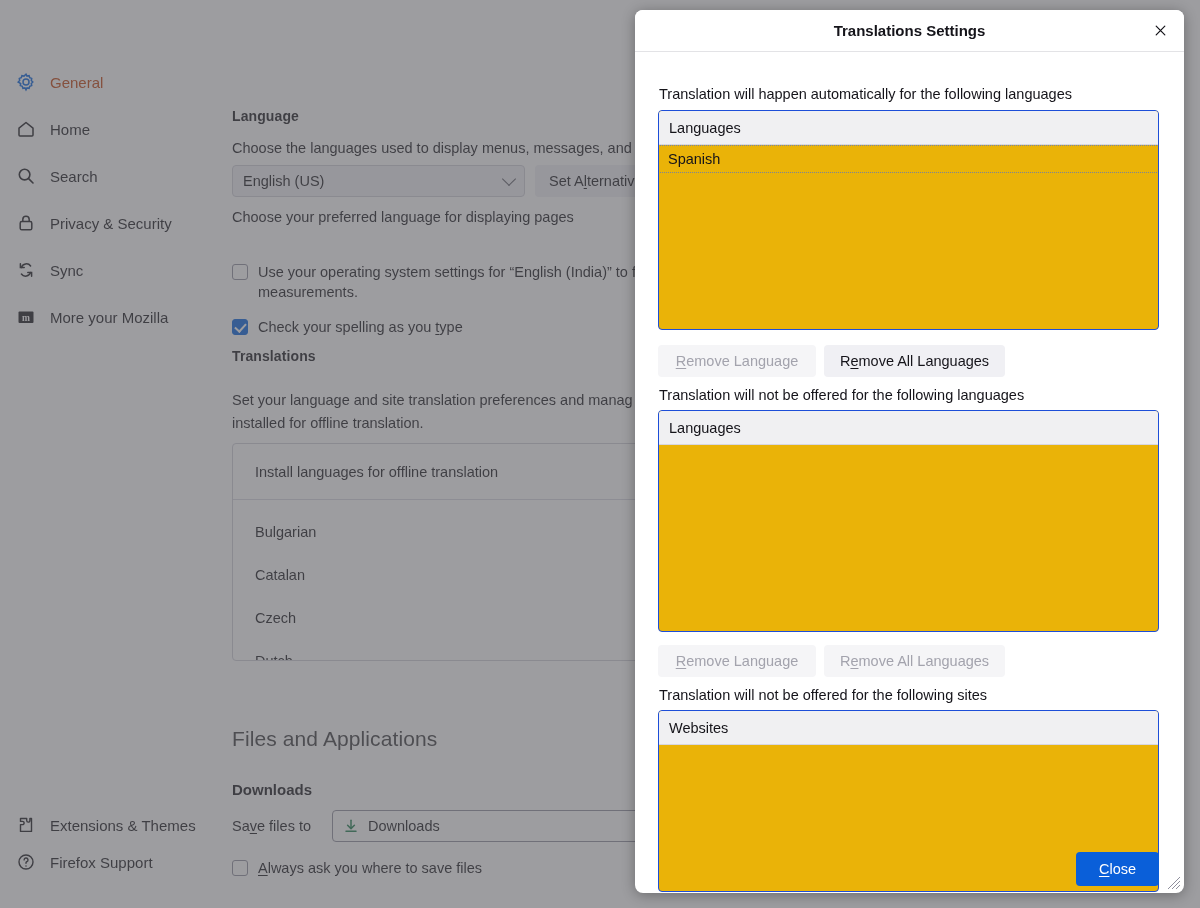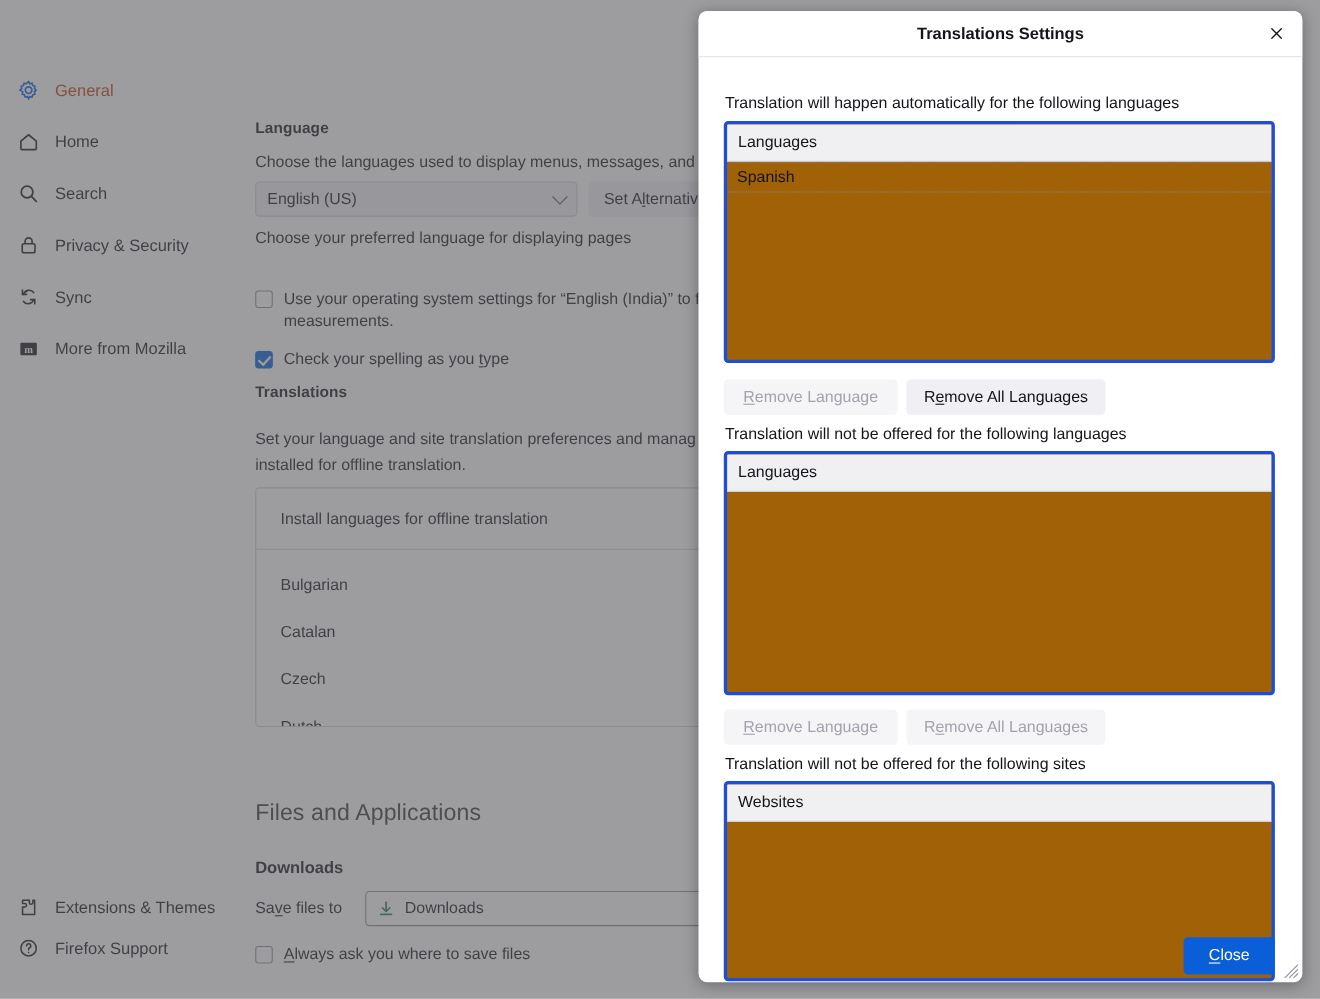--- a/index.html
+++ b/index.html
@@ -177,23 +177,23 @@
   }
   .sec-label {
     font-size: 14.5px;
     color: #15141a;
     margin: 0;
     position: absolute;
     white-space: nowrap;
   }
   .listbox {
     position: absolute;
-    border: 3px solid #1d4ed8;
-    border-radius: 4px;
-    background: #a16207;
+    border: 1px solid #1d4ed8;
+    border-radius: 4px;
+    background: #eab308;
     overflow: hidden;
   }
   .listbox-head {
     height: 34px;
     background: #f0f0f2;
     border-bottom: 1px solid #d7d7e0;
     display: flex; align-items: center;
     padding: 0 10px;
     font-size: 14.5px;
     color: #15141a;
@@ -290,21 +290,21 @@
       <span>Sync</span>
     </div>
 
     <div class="side-item" style="top:300px">
       <span class="side-ico">
         <svg viewBox="0 0 20 20" width="20" height="20">
           <rect x="2.5" y="4.5" width="15" height="11.5" rx="1" fill="#15141a"></rect>
           <text x="10" y="13.6" font-family="Liberation Serif, serif" font-size="9.5" font-weight="bold" fill="#ffffff" text-anchor="middle">m</text>
         </svg>
       </span>
-      <span>More from Mozilla</span>
+      <span>More your Mozilla</span>
     </div>
 
     <div class="side-item" style="top:808px">
       <span class="side-ico">
         <svg viewBox="0 0 20 20" width="20" height="20" fill="none" stroke="#15141a" stroke-width="1.4" stroke-linejoin="round">
           <path d="M7.5 3.5h3.2v2a1.6 1.6 0 1 0 3.2 0v-2h1.6v12.9H4.5V9.6h2a1.6 1.6 0 1 0 0-3.2h-2V3.5z"></path>
         </svg>
       </span>
       <span>Extensions &amp; Themes</span>
     </div>

